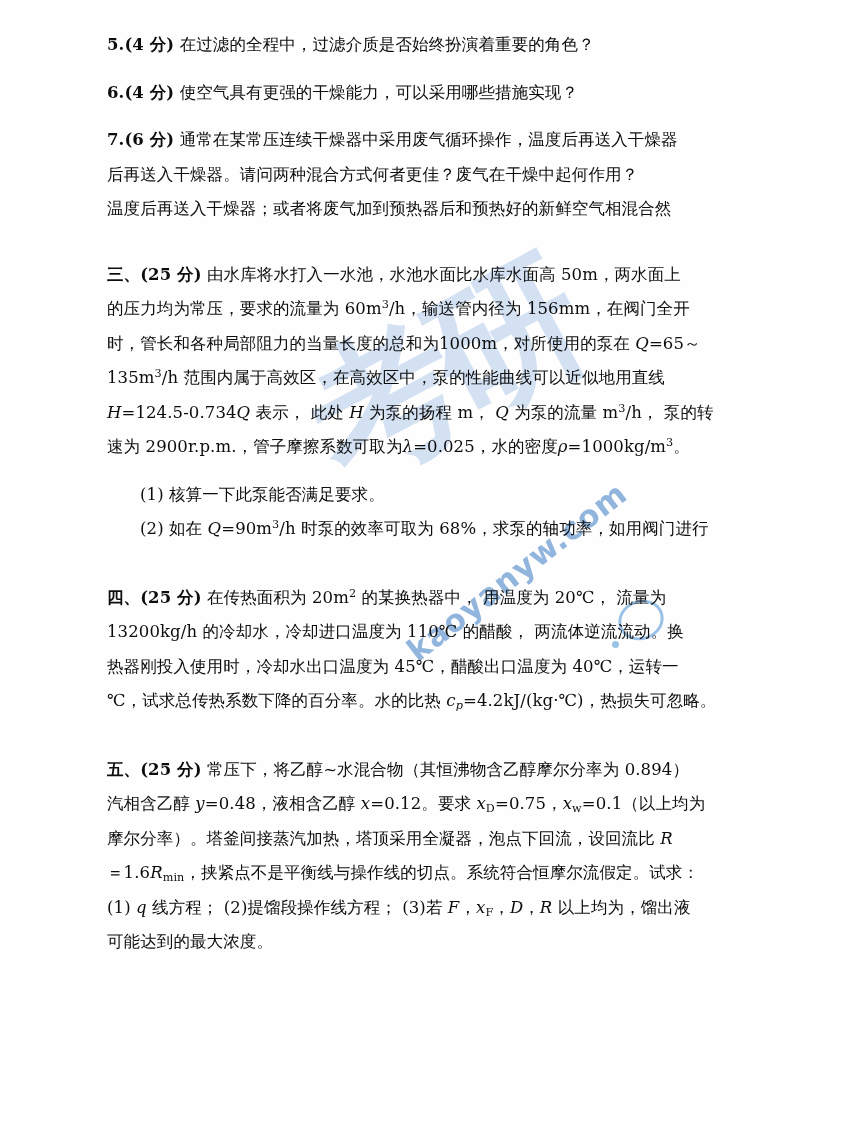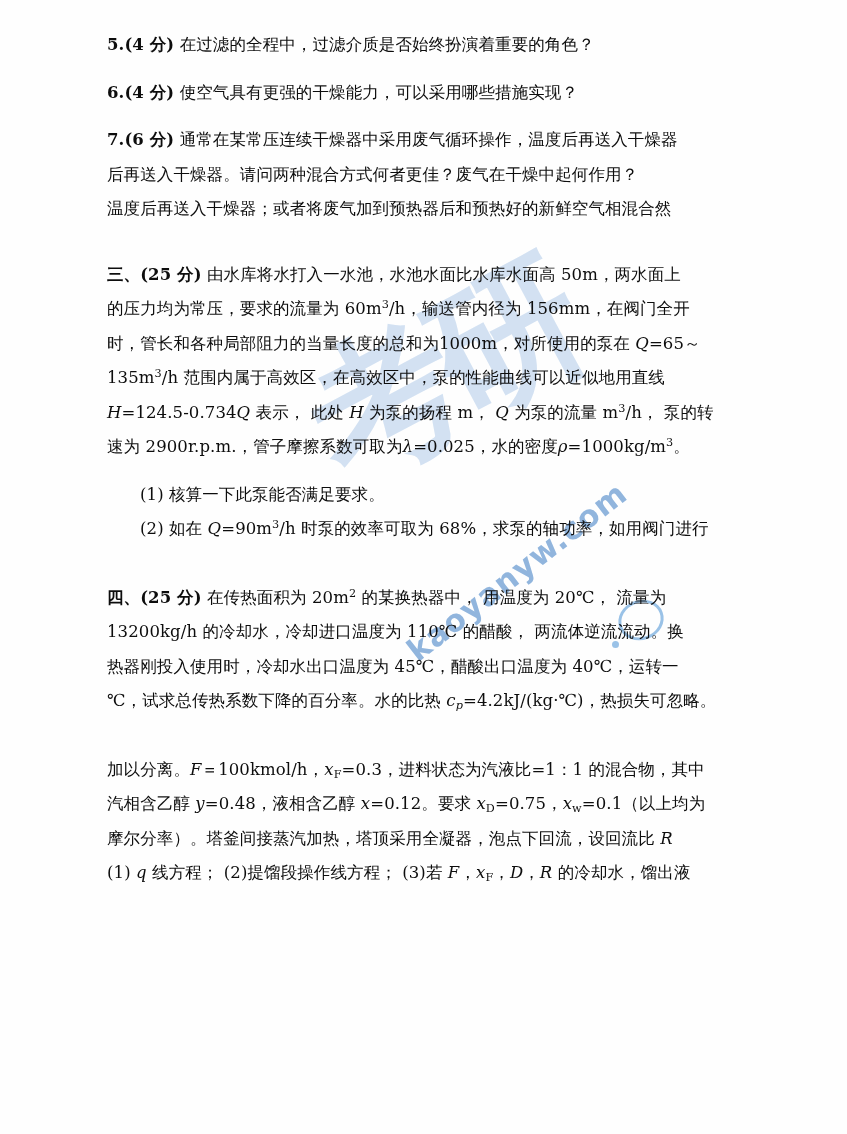--- a/index.html
+++ b/index.html
@@ -194,26 +194,31 @@
       <span class="lat">13200kg/h</span><span> 的冷却水，冷却进口温度为 110℃ 的醋酸， 两流体逆流流动。换</span>
     </div>
     <div class="line blk">热器刚投入使用时，冷却水出口温度为 45℃，醋酸出口温度为 40℃，运转一</div>
     <div class="line blk">
       <span>℃，试求总传热系数下降的百分率。水的比热 </span><span class="it">c</span><sub class="it">p</sub><span class="lat">=4.2kJ/(kg·℃)</span><span>，热损失可忽略。</span>
     </div>
 
     <div class="gap-lg"></div>
 
     <div class="line blk">
-      <span>加以分离。</span><span class="it">F</span><span class="lat">＝100kmol/h</span><span>，</span><span class="it">x</span><sub class="lat">F</sub><span class="lat">=0.3</span><span>，进料状态为汽液比=1：1 的混合物，其中</span>
+      <span class="hdr">五、</span><span class="num">(25 分)</span>
+      <span>常压下，将乙醇~水混合物（其恒沸物含乙醇摩尔分率为 0.894）</span>
     </div>
     <div class="line blk">
       <span>汽相含乙醇 </span><span class="it">y</span><span class="lat">=0.48</span><span>，液相含乙醇 </span><span class="it">x</span><span class="lat">=0.12</span><span>。要求 </span><span class="it">x</span><sub class="lat">D</sub><span class="lat">=0.75</span><span>，</span><span class="it">x</span><sub class="lat">w</sub><span class="lat">=0.1</span><span>（以上均为</span>
     </div>
     <div class="line blk">
       <span>摩尔分率）。塔釜间接蒸汽加热，塔顶采用全凝器，泡点下回流，设回流比 </span><span class="it">R</span>
     </div>
     <div class="line blk">
-      <span>(1) </span><span class="it">q</span><span> 线方程；  (2)提馏段操作线方程；  (3)若 </span><span class="it">F</span><span>，</span><span class="it">x</span><sub class="lat">F</sub><span>，</span><span class="it">D</span><span>，</span><span class="it">R</span><span> 的冷却水，馏出液</span>
-    </div>
+      <span class="lat">＝1.6</span><span class="it">R</span><sub class="lat">min</sub><span>，挟紧点不是平衡线与操作线的切点。系统符合恒摩尔流假定。试求：</span>
+    </div>
+    <div class="line blk">
+      <span>(1) </span><span class="it">q</span><span> 线方程；  (2)提馏段操作线方程；  (3)若 </span><span class="it">F</span><span>，</span><span class="it">x</span><sub class="lat">F</sub><span>，</span><span class="it">D</span><span>，</span><span class="it">R</span><span> 以上均为，馏出液</span>
+    </div>
+    <div class="line blk">可能达到的最大浓度。</div>
 
   </div>
 </div>
 
 </body></html>

